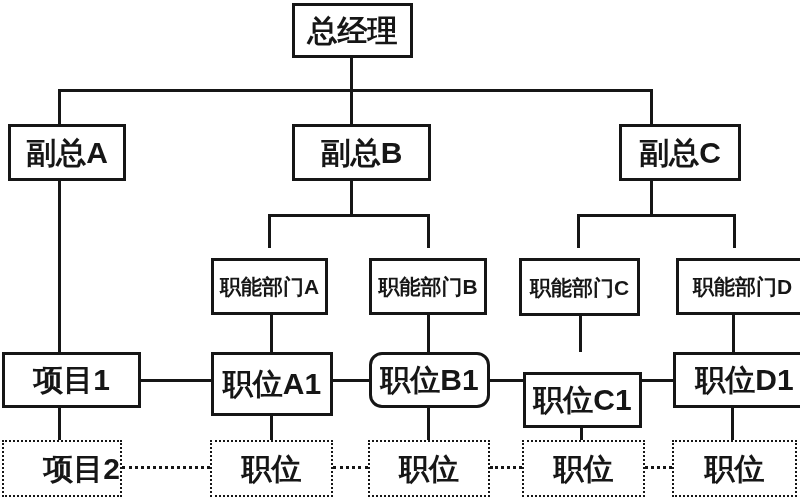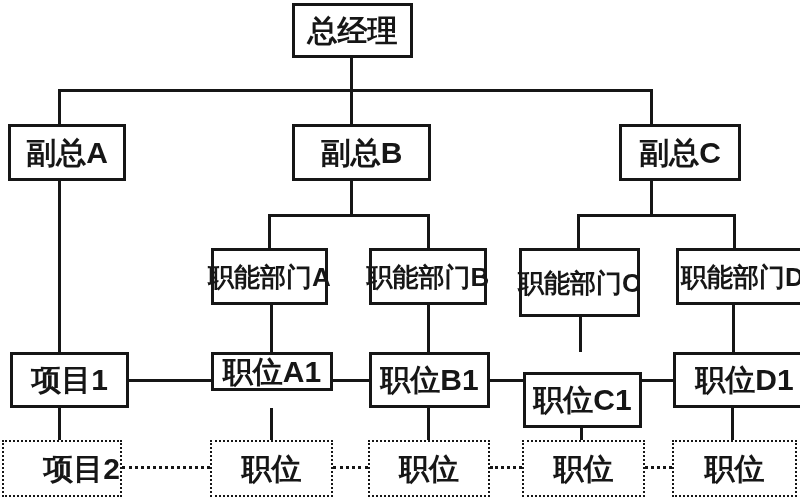--- a/index.html
+++ b/index.html
@@ -19,21 +19,21 @@
     color: #161616;
     display: flex;
     align-items: center;
     justify-content: center;
     font-weight: bold;
     font-size: 30px;
     line-height: 1;
     white-space: nowrap;
     z-index: 2;
   }
-  .box.small { font-size: 26px; }
+  .box.small { font-size: 21px; margin-top: 10px; }
   .box.dotted { border: 2px dotted #161616; }
   .vline {
     position: absolute;
     width: 3px;
     background: #161616;
     z-index: 1;
   }
   .hline {
     position: absolute;
     height: 3px;
@@ -65,34 +65,34 @@
   <div class="box" style="left:591px; top:124px; width:122px; height:57px;margin-left:28px;">
     <span>副总C</span>
   </div>
 
   <div class="box small" style="left:211px; top:248px; width:117px; height:57px;">
     <span>职能部门A</span>
   </div>
   <div class="box small" style="left:369px; top:248px; width:118px; height:57px;">
     <span>职能部门B</span>
   </div>
-  <div class="box small" style="left:519px; top:248px; width:121px; height:69px;">
+  <div class="box small" style="left:519px; top:248px; width:121px; height:58px;">
     <span>职能部门C</span>
   </div>
   <div class="box small" style="left:676px; top:248px; width:133px; height:57px;">
     <span>职能部门D</span>
   </div>
 
-  <div class="box" style="left:10px; top:352px; width:119px; height:56px;text-align:right;">
+  <div class="box" style="left:2px; top:352px; width:139px; height:56px;text-align:right;">
     <span>项目1</span>
   </div>
-  <div class="box" style="left:211px; top:352px; width:122px; height:39px;">
+  <div class="box" style="left:211px; top:352px; width:122px; height:64px;">
     <span>职位A1</span>
   </div>
-  <div class="box" style="left:369px; top:352px; width:121px; height:56px;">
+  <div class="box" style="left:369px; top:352px; width:121px; height:56px;border-radius:13px;">
     <span>职位B1</span>
   </div>
   <div class="box" style="left:523px; top:352px; width:119px; height:56px;margin-top:20px;">
     <span>职位C1</span>
   </div>
   <div class="box" style="left:673px; top:352px; width:143px; height:56px;">
     <span>职位D1</span>
   </div>
 
   <div class="box dotted" style="left:2px; top:440px; width:120px; height:57px;justify-content:flex-end;">

